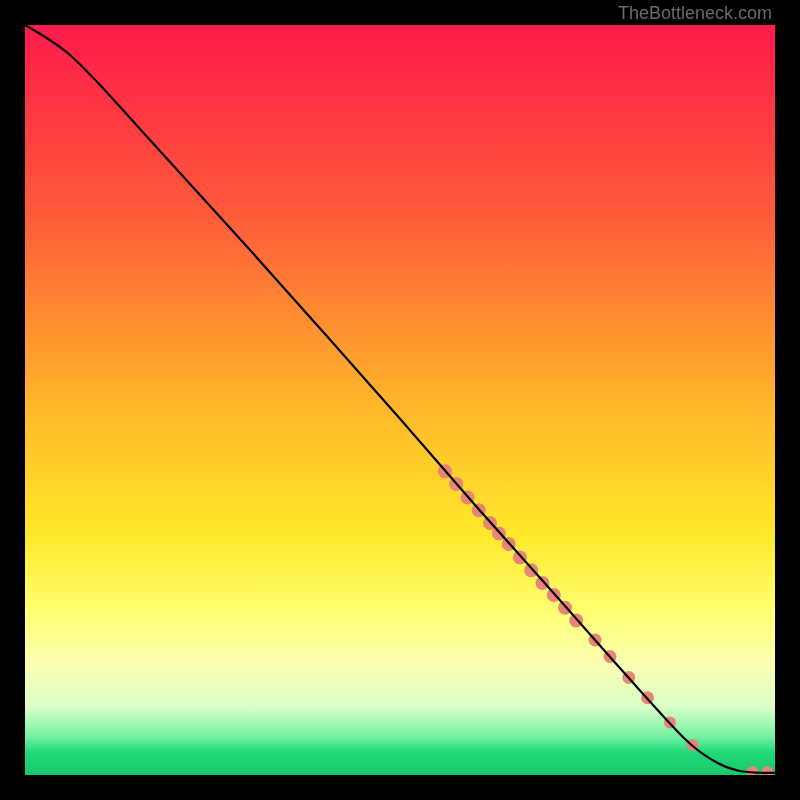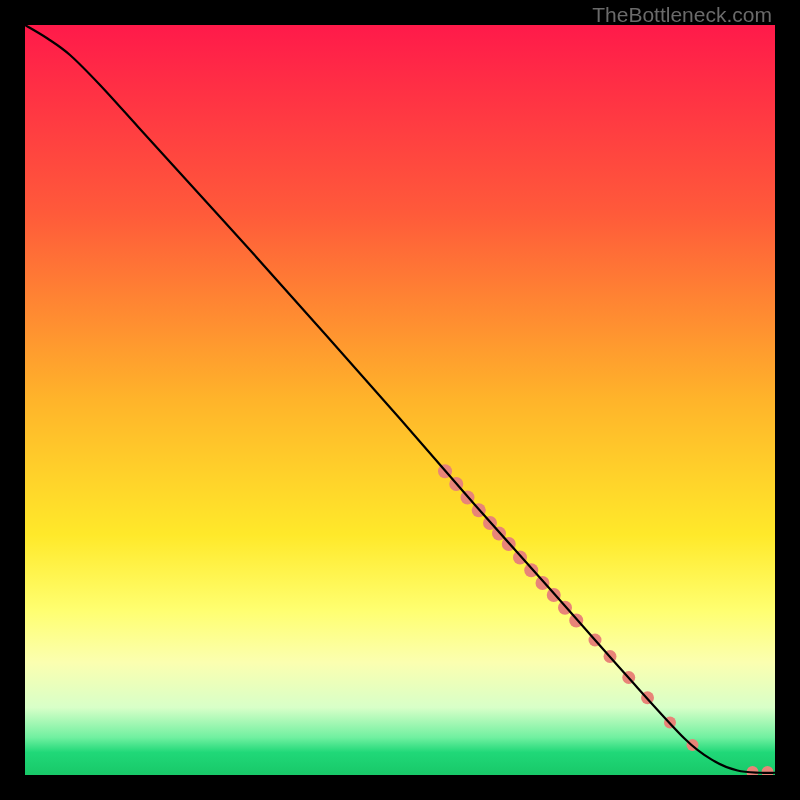--- a/index.html
+++ b/index.html
@@ -1,19 +1,19 @@
 <!DOCTYPE html>
 <html><head>
   <meta charset="utf-8">
   <style>
     * { margin: 0; padding: 0; box-sizing: border-box; }
     body { width: 800px; height: 800px; background: #000; position: relative; overflow: hidden; }
     .chart-container { position: absolute; top: 25px; left: 25px; width: 750px; height: 750px; background: #000; }
     .plot-area { position: absolute; top: 0; left: 0; width: 750px; height: 750px; }
-    .watermark { position: absolute; top: 3px; right: 28px; color: #6a6a6a; font-family: Arial, sans-serif; font-size: 21px; font-weight: 500; z-index: 10; }
+    .watermark { position: absolute; top: 3px; right: 28px; color: #6a6a6a; font-family: Arial, sans-serif; font-size: 18px; font-weight: 500; z-index: 10; }
     svg { display: block; }
   </style>
 </head>
 <body>
 
 <div class="watermark">TheBottleneck.com</div>
 
 <div class="chart-container">
   <svg class="plot-area" width="750" height="750" viewBox="0 0 750 750">
     <defs>

